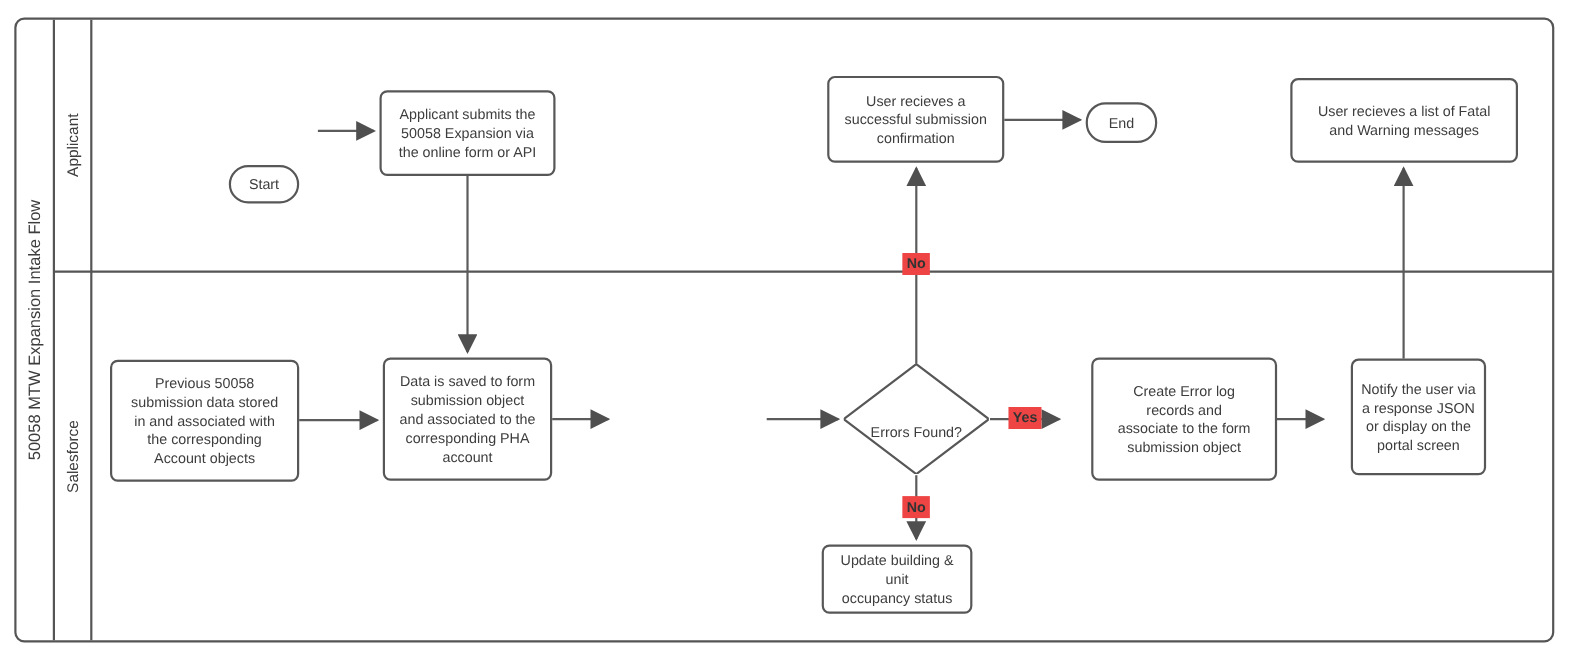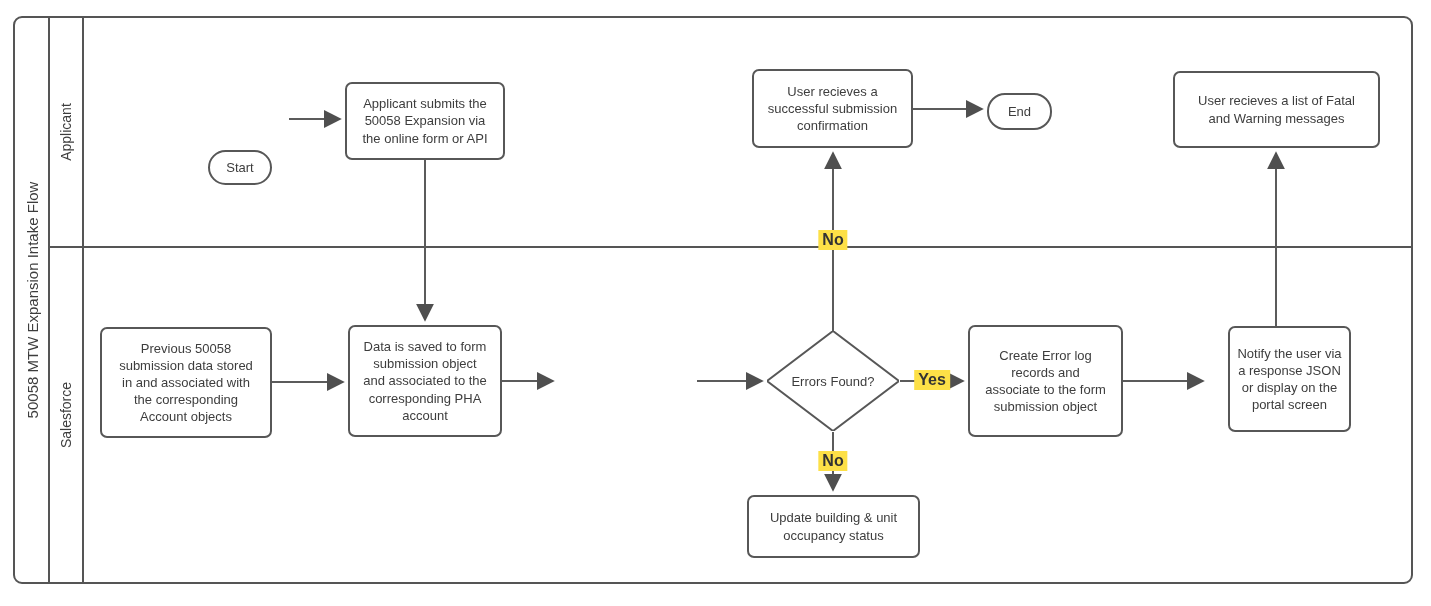--- a/index.html
+++ b/index.html
@@ -15,28 +15,28 @@
     position:absolute;box-sizing:border-box;
     background:#ffffff;border:2px solid #575757;border-radius:7px;
     display:flex;align-items:center;justify-content:center;
     text-align:center;color:#3d3d3d;
     font-size:13px;line-height:1.32;
     white-space:pre-line;padding:2px 4px;
   }
   .pill{border-radius:18px;}
   .diamond{position:absolute;}
   .diamond .dlabel{
-    position:absolute;left:0;top:0;width:100%;height:100%;
+    position:absolute;left:0;top:11px;width:100%;height:100%;
     display:flex;align-items:center;justify-content:center;
     color:#3d3d3d;font-size:13px;text-align:center;
   }
   .edge-label{
     position:absolute;transform:translate(-50%,-50%);
-    background:#fde047;color:#333333;
-    font-size:16px;font-weight:700;line-height:20px;
+    background:#ef4444;color:#333333;
+    font-size:13px;font-weight:700;line-height:20px;
     padding:0 4px;z-index:5;
   }
   .rot-label{
     position:absolute;transform:translate(-50%,-50%) rotate(-90deg);
     transform-origin:center;white-space:nowrap;
     color:#3d3d3d;
   }
   .title-label{font-size:15px;}
   .lane-label{font-size:14px;}
 </style>
@@ -106,30 +106,30 @@
 account</div>
 
 
   <div class="diamond" style="left:767px;top:331px;width:132px;height:100px;">
     <svg class="layer" width="132" height="100" viewBox="0 0 132 100">
       <polygon points="0,50 66,0 132,50 66,100" fill="#ffffff" stroke="#575757" stroke-width="2" stroke-linejoin="round"></polygon>
     </svg>
     <div class="dlabel">Errors Found?</div>
   </div>
 
-  <div class="node" style="left:968px;top:325px;width:155px;height:112px;">Create Error log
+  <div class="node" style="left:992px;top:325px;width:169px;height:112px;">Create Error log
 records and
 associate to the form
 submission object</div>
 
   <div class="node" style="left:1208px;top:326px;width:123px;height:106px;margin-left:20px;">Notify the user via
 a response JSON
 or display on the
 portal screen</div>
 
-  <div class="node" style="left:747px;top:495px;width:173px;height:63px;">Update building &amp; unit
+  <div class="node" style="left:747px;top:495px;width:137px;height:63px;">Update building &amp; unit
 occupancy status</div>
 
   <span class="edge-label" style="left:932px;top:380px;text-align:center;">Yes</span>
   <span class="edge-label" style="left:833px;top:240px;">No</span>
   <span class="edge-label" style="left:833px;top:461px;">No</span>
 
 </div>
 
 </body></html>

